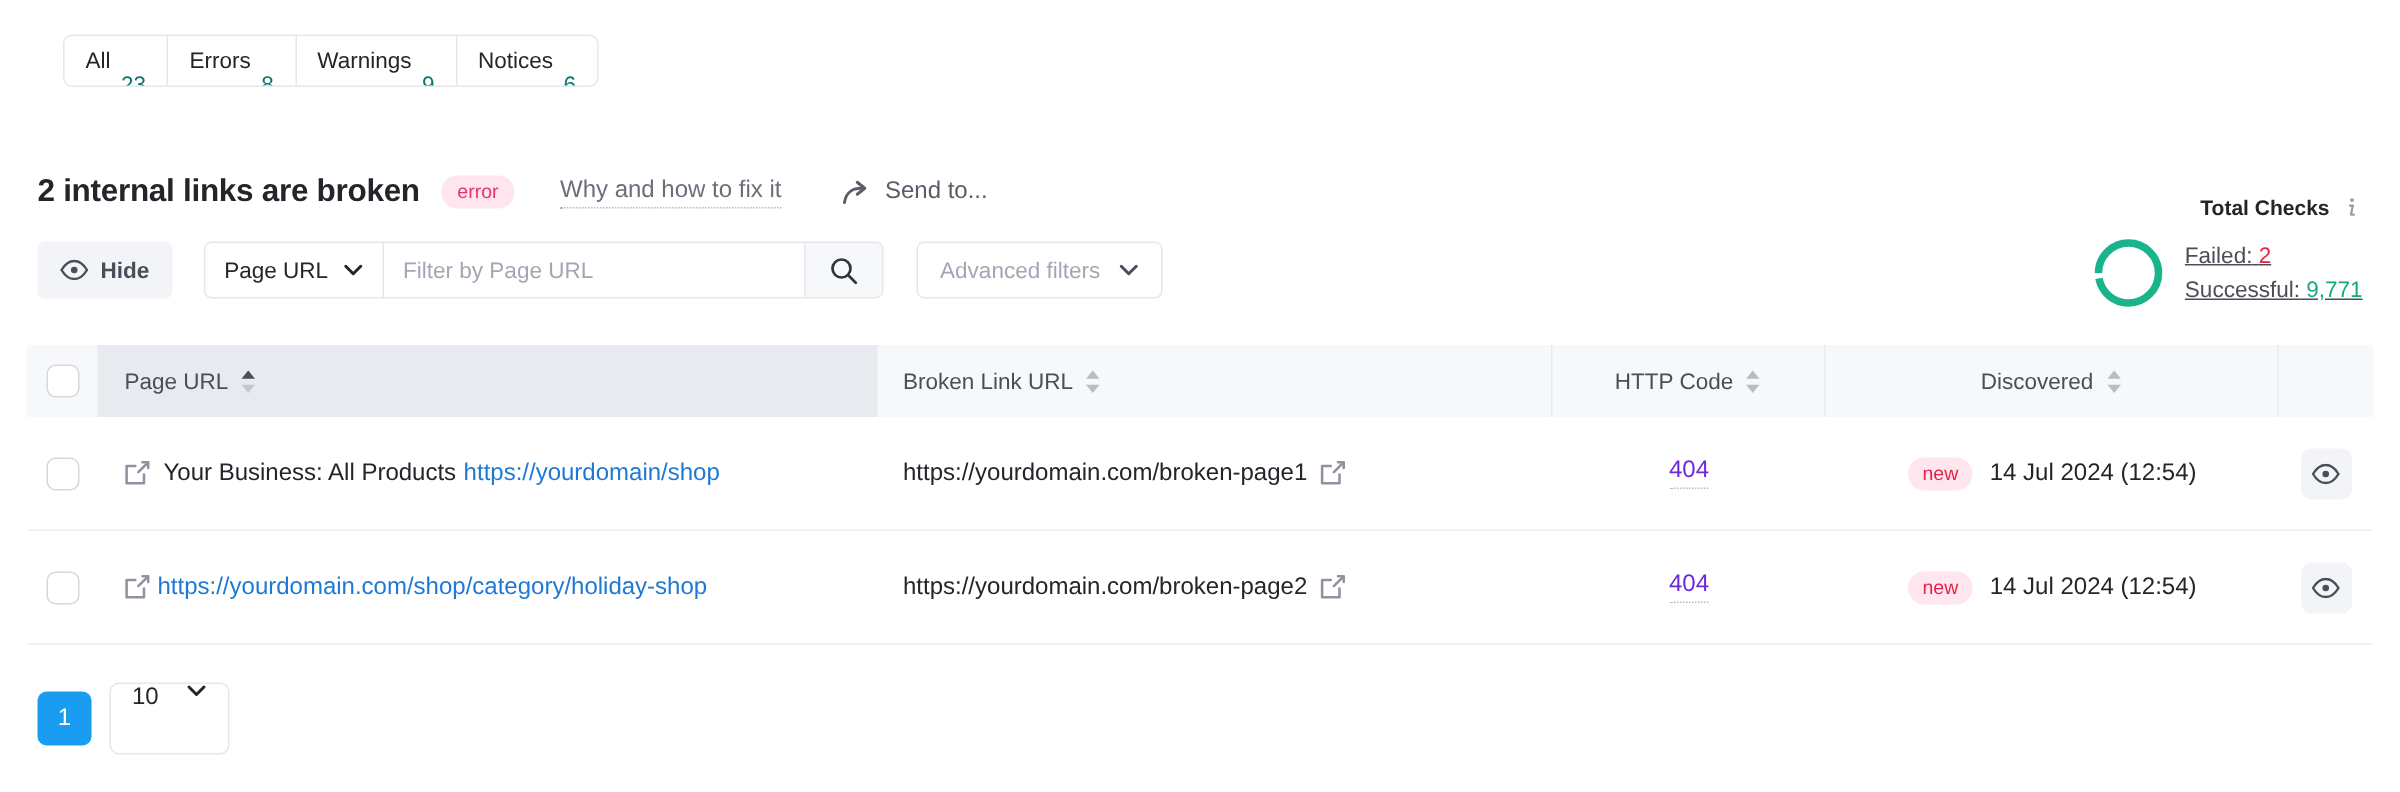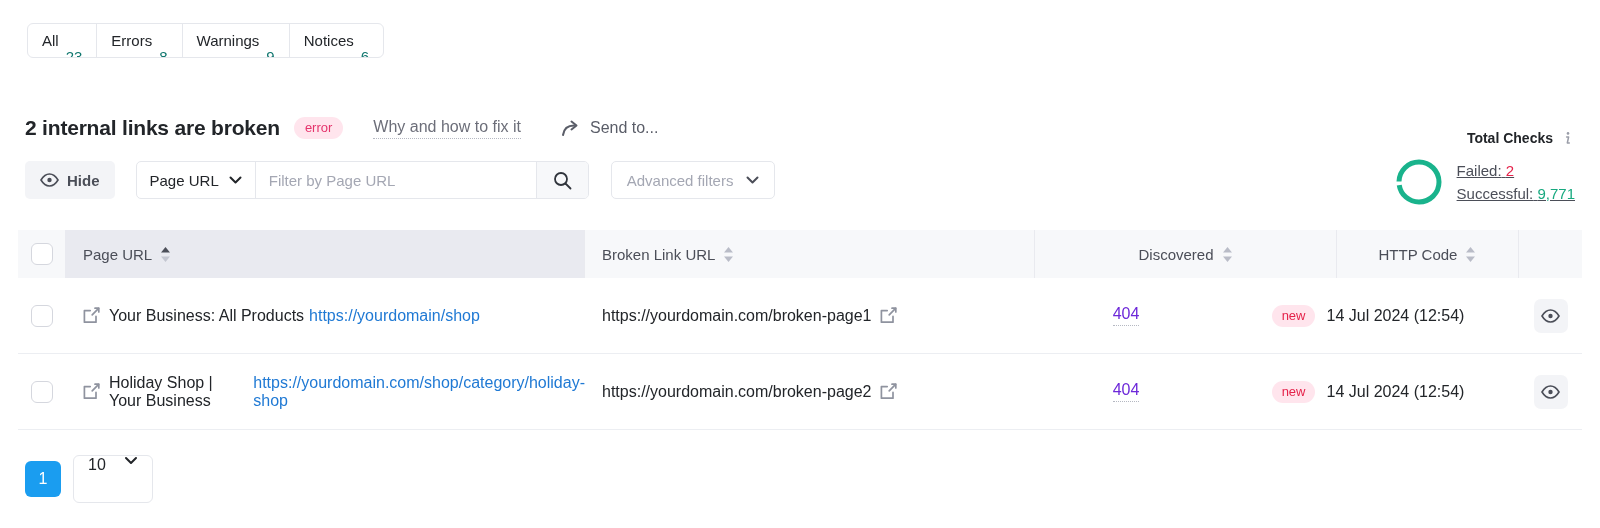--- a/index.html
+++ b/index.html
@@ -8,21 +8,21 @@
     width: 1600px; height: 528px;
     background: #ffffff;
     font-family: "Liberation Sans", sans-serif;
     color: #222529;
     overflow: hidden;
   }
   .page { position: relative; width: 1600px; height: 528px; }
 
   
   .tabs {
-    position: absolute; left: 27px; top: 23px;
+    position: absolute; left: 42px; top: 23px;
     display: flex; align-items: stretch;
     border: 1px solid #e5e7ec; border-radius: 6px;
     background: #fff; height: 35px; overflow: hidden;
   }
   .tab {
     display: flex; align-items: center; gap: 7px;
     padding: 0 14px; font-size: 15px; color: #222529;
     border-right: 1px solid #e5e7ec; cursor: pointer; white-space: nowrap;
   }
   .tab:last-child { border-right: none; }
@@ -274,31 +274,31 @@
       </div>
       <div class="th c-broken">
         <span class="lbl">Broken Link URL</span>
         <span>
           <svg width="11" height="17" viewBox="0 0 11 17">
             <path d="M5.5 1 L10 6.5 L1 6.5 Z" fill="#b9bcc7"></path>
             <path d="M5.5 16 L10 10.5 L1 10.5 Z" fill="#b9bcc7"></path>
           </svg>
         </span>
       </div>
-      <div class="th c-disc">
-        <span class="lbl">Discovered</span>
+      <div class="th c-http">
+        <span class="lbl">HTTP Code</span>
         <span>
           <svg width="11" height="17" viewBox="0 0 11 17">
             <path d="M5.5 1 L10 6.5 L1 6.5 Z" fill="#b9bcc7"></path>
             <path d="M5.5 16 L10 10.5 L1 10.5 Z" fill="#b9bcc7"></path>
           </svg>
         </span>
       </div>
-      <div class="th c-http">
-        <span class="lbl">HTTP Code</span>
+      <div class="th c-disc">
+        <span class="lbl">Discovered</span>
         <span>
           <svg width="11" height="17" viewBox="0 0 11 17">
             <path d="M5.5 1 L10 6.5 L1 6.5 Z" fill="#b9bcc7"></path>
             <path d="M5.5 16 L10 10.5 L1 10.5 Z" fill="#b9bcc7"></path>
           </svg>
         </span>
       </div>
       <div class="th c-eye"></div>
     </div>
 
@@ -357,21 +357,20 @@
       <div class="td c-page">
         <div class="cell-stack">
           <div class="cell-title">
             <span>
               <svg width="17" height="17" viewBox="0 0 17 17">
                 <path d="M12 1.2 H15.8 V5" stroke="#8f939f" stroke-width="1.7" fill="none" stroke-linecap="round" stroke-linejoin="round"></path>
                 <path d="M15.6 1.4 L9.2 7.8" stroke="#8f939f" stroke-width="1.7" stroke-linecap="round"></path>
                 <path d="M13 9.4 V15.2 H1.4 V3.6 H7.2" stroke="#8f939f" stroke-width="1.7" fill="none" stroke-linecap="round" stroke-linejoin="round"></path>
               </svg>
             </span>
-            <span>Holiday Shop | Your Business</span>
           </div>
           <div class="cell-url">https://yourdomain.com/shop/category/holiday-shop</div>
         </div>
       </div>
       <div class="td c-broken">
         <span>https://yourdomain.com/broken-page2</span>
         <span>
           <svg width="17" height="17" viewBox="0 0 17 17">
             <path d="M12 1.2 H15.8 V5" stroke="#8f939f" stroke-width="1.7" fill="none" stroke-linecap="round" stroke-linejoin="round"></path>
             <path d="M15.6 1.4 L9.2 7.8" stroke="#8f939f" stroke-width="1.7" stroke-linecap="round"></path>

